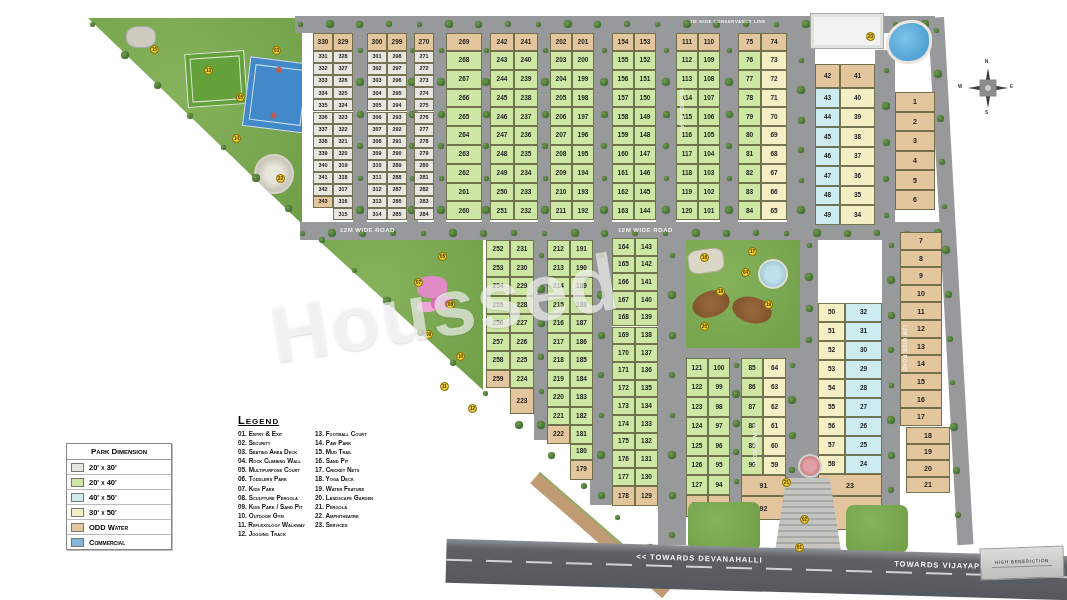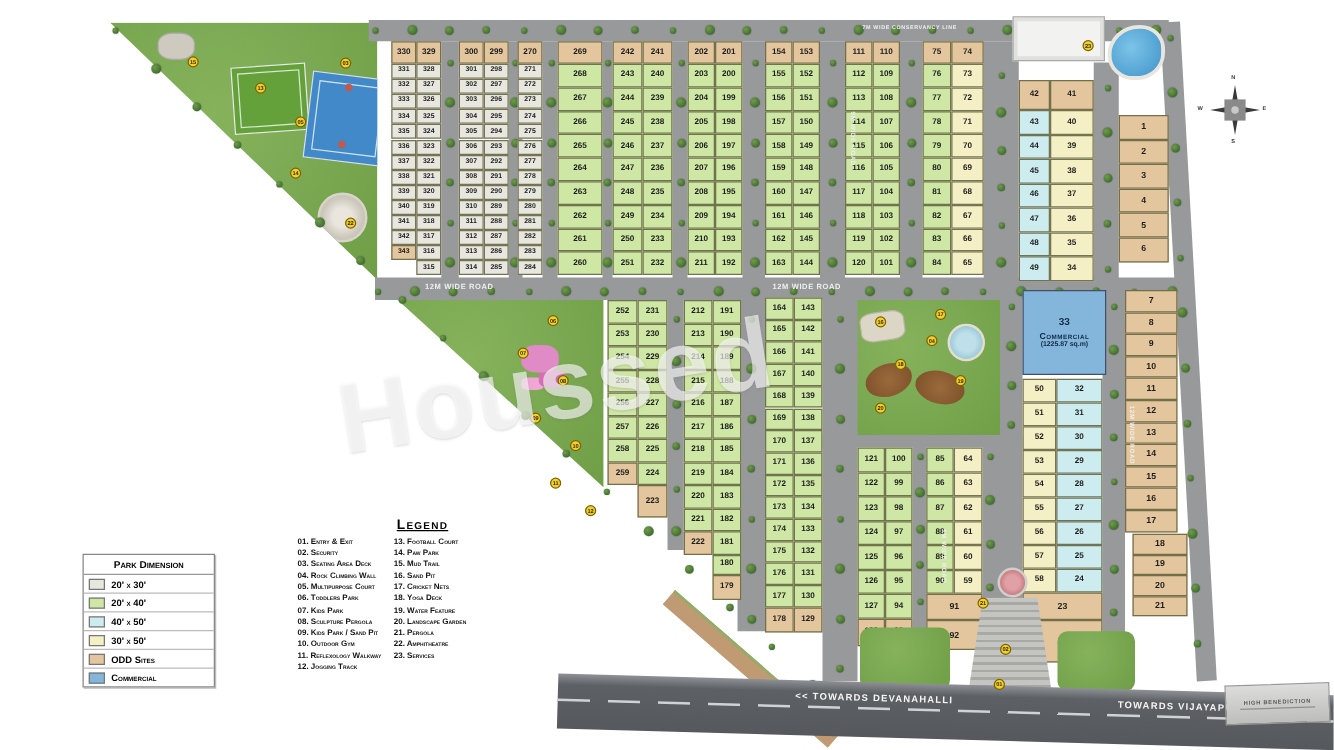--- a/index.html
+++ b/index.html
@@ -13,21 +13,21 @@
   .tree{position:absolute;border-radius:50%;background:radial-gradient(circle at 35% 35%,#6f9c4a,#2f5a26);box-shadow:0 0 1px rgba(0,0,0,.4);}
   .badge{position:absolute;width:9px;height:9px;border-radius:50%;background:#f2cf2d;border:1px solid #7c6300;
          color:#332900;font-size:4.5px;font-weight:bold;display:flex;align-items:center;justify-content:center;box-sizing:border-box;z-index:30;}
   .rlabel{position:absolute;color:#efefef;font-weight:bold;text-transform:uppercase;letter-spacing:.5px;white-space:nowrap;z-index:25;}
   .watermark{position:absolute;left:268px;top:248px;width:540px;font-size:80px;font-weight:bold;
              color:rgba(255,255,255,.62);transform:rotate(-9deg);letter-spacing:2px;z-index:50;
              text-shadow:0 1px 2px rgba(110,110,110,.25);pointer-events:none;}
   .panel{position:absolute;z-index:60;}
   
   #legend{left:238px;top:414px;width:200px;}
-  #legend .ltitle{text-align:center;font-weight:bold;font-size:11px;letter-spacing:1px;text-decoration:underline;margin-bottom:4px;font-variant:small-caps;}
+  #legend .ltitle{font-weight:bold;font-size:11px;letter-spacing:1px;text-decoration:underline;margin-bottom:4px;font-variant:small-caps;}
   #legend .cols{display:flex;gap:10px;}
   #legend ul{list-style:none;margin:0;padding:0;font-size:6.4px;font-weight:bold;font-variant:small-caps;color:#111;}
   #legend li{margin-bottom:2.1px;white-space:nowrap;}
   
   #sitedim{left:66px;top:443px;width:104px;background:#fff;border:1px solid #888;box-shadow:1px 1px 0 #bbb;}
   #sitedim .sdtitle{font-weight:bold;font-size:8px;text-align:center;border-bottom:1px solid #999;padding:3px 0;font-variant:small-caps;}
   #sitedim .sdrow{display:flex;align-items:center;gap:5px;border-bottom:1px solid #bbb;padding:2.5px 4px;}
   #sitedim .sdrow:last-child{border-bottom:none;}
   #sitedim .swatch{width:11px;height:7px;border:1px solid #777;}
   #sitedim .sdlabel{font-size:7.5px;font-weight:bold;font-variant:small-caps;}
@@ -458,25 +458,20 @@
       <div class="plot" style="left: 900px; top: 355.2px; width: 42px; height: 17.6px; background: rgb(227, 198, 157); font-size: 7px;">14</div>
       <div class="plot" style="left: 900px; top: 372.8px; width: 42px; height: 17.6px; background: rgb(227, 198, 157); font-size: 7px;">15</div>
       <div class="plot" style="left: 900px; top: 390.4px; width: 42px; height: 17.6px; background: rgb(227, 198, 157); font-size: 7px;">16</div>
       <div class="plot" style="left: 900px; top: 408px; width: 42px; height: 17.6px; background: rgb(227, 198, 157); font-size: 7px;">17</div>
       <div class="plot" style="left: 906px; top: 427px; width: 44px; height: 16.5px; background: rgb(227, 198, 157); font-size: 7px;">18</div>
       <div class="plot" style="left: 906px; top: 443.5px; width: 44px; height: 16.5px; background: rgb(227, 198, 157); font-size: 7px;">19</div>
       <div class="plot" style="left: 906px; top: 460px; width: 44px; height: 16.5px; background: rgb(227, 198, 157); font-size: 7px;">20</div>
       <div class="plot" style="left: 906px; top: 476.5px; width: 44px; height: 16.5px; background: rgb(227, 198, 157); font-size: 7px;">21</div>
     </div>
 
-  <div class="abs" id="commercial" style="left: 818px; top: 232px; width: 67px; height: 68px; background: rgb(132, 182, 219);">
-    <div class="cnum">33</div>
-    <div class="cname">Commercial</div>
-    <div class="carea">(1225.87 sq.m)</div>
-  </div>
 
   <div class="watermark">Houssed</div>
 
   <div class="abs" id="compass">
     <svg width="48" height="48" viewBox="0 0 48 48">
       <polygon points="24,4 27,21 44,24 27,27 24,44 21,27 4,24 21,21" fill="#3a3a3a"></polygon>
       <polygon points="24,12 30,18 36,24 30,30 24,36 18,30 12,24 18,18" fill="#8a8a8a" transform="rotate(45 24 24)"></polygon>
       <circle cx="24" cy="24" r="3" fill="#c9c9c9"></circle>
     </svg>
     <span class="pt" style="left:21px;top:-5px;">N</span>
@@ -537,21 +532,21 @@
         <div class="sdrow">
           <div class="swatch" style="background: rgb(205, 236, 239);"></div>
           <span class="sdlabel">40' x 50'</span>
         </div>
         <div class="sdrow">
           <div class="swatch" style="background: rgb(244, 239, 197);"></div>
           <span class="sdlabel">30' x 50'</span>
         </div>
         <div class="sdrow">
           <div class="swatch" style="background: rgb(227, 198, 157);"></div>
-          <span class="sdlabel">ODD Sites</span>
+          <span class="sdlabel">ODD Water</span>
         </div>
         <div class="sdrow">
           <div class="swatch" style="background: rgb(132, 182, 219);"></div>
           <span class="sdlabel">Commercial</span>
         </div>
       </div>
   </div>
 
 <div class="badge" style="left: 150px; top: 45px;">15</div>
     <div class="badge" style="left: 272px; top: 46px;">03</div>

